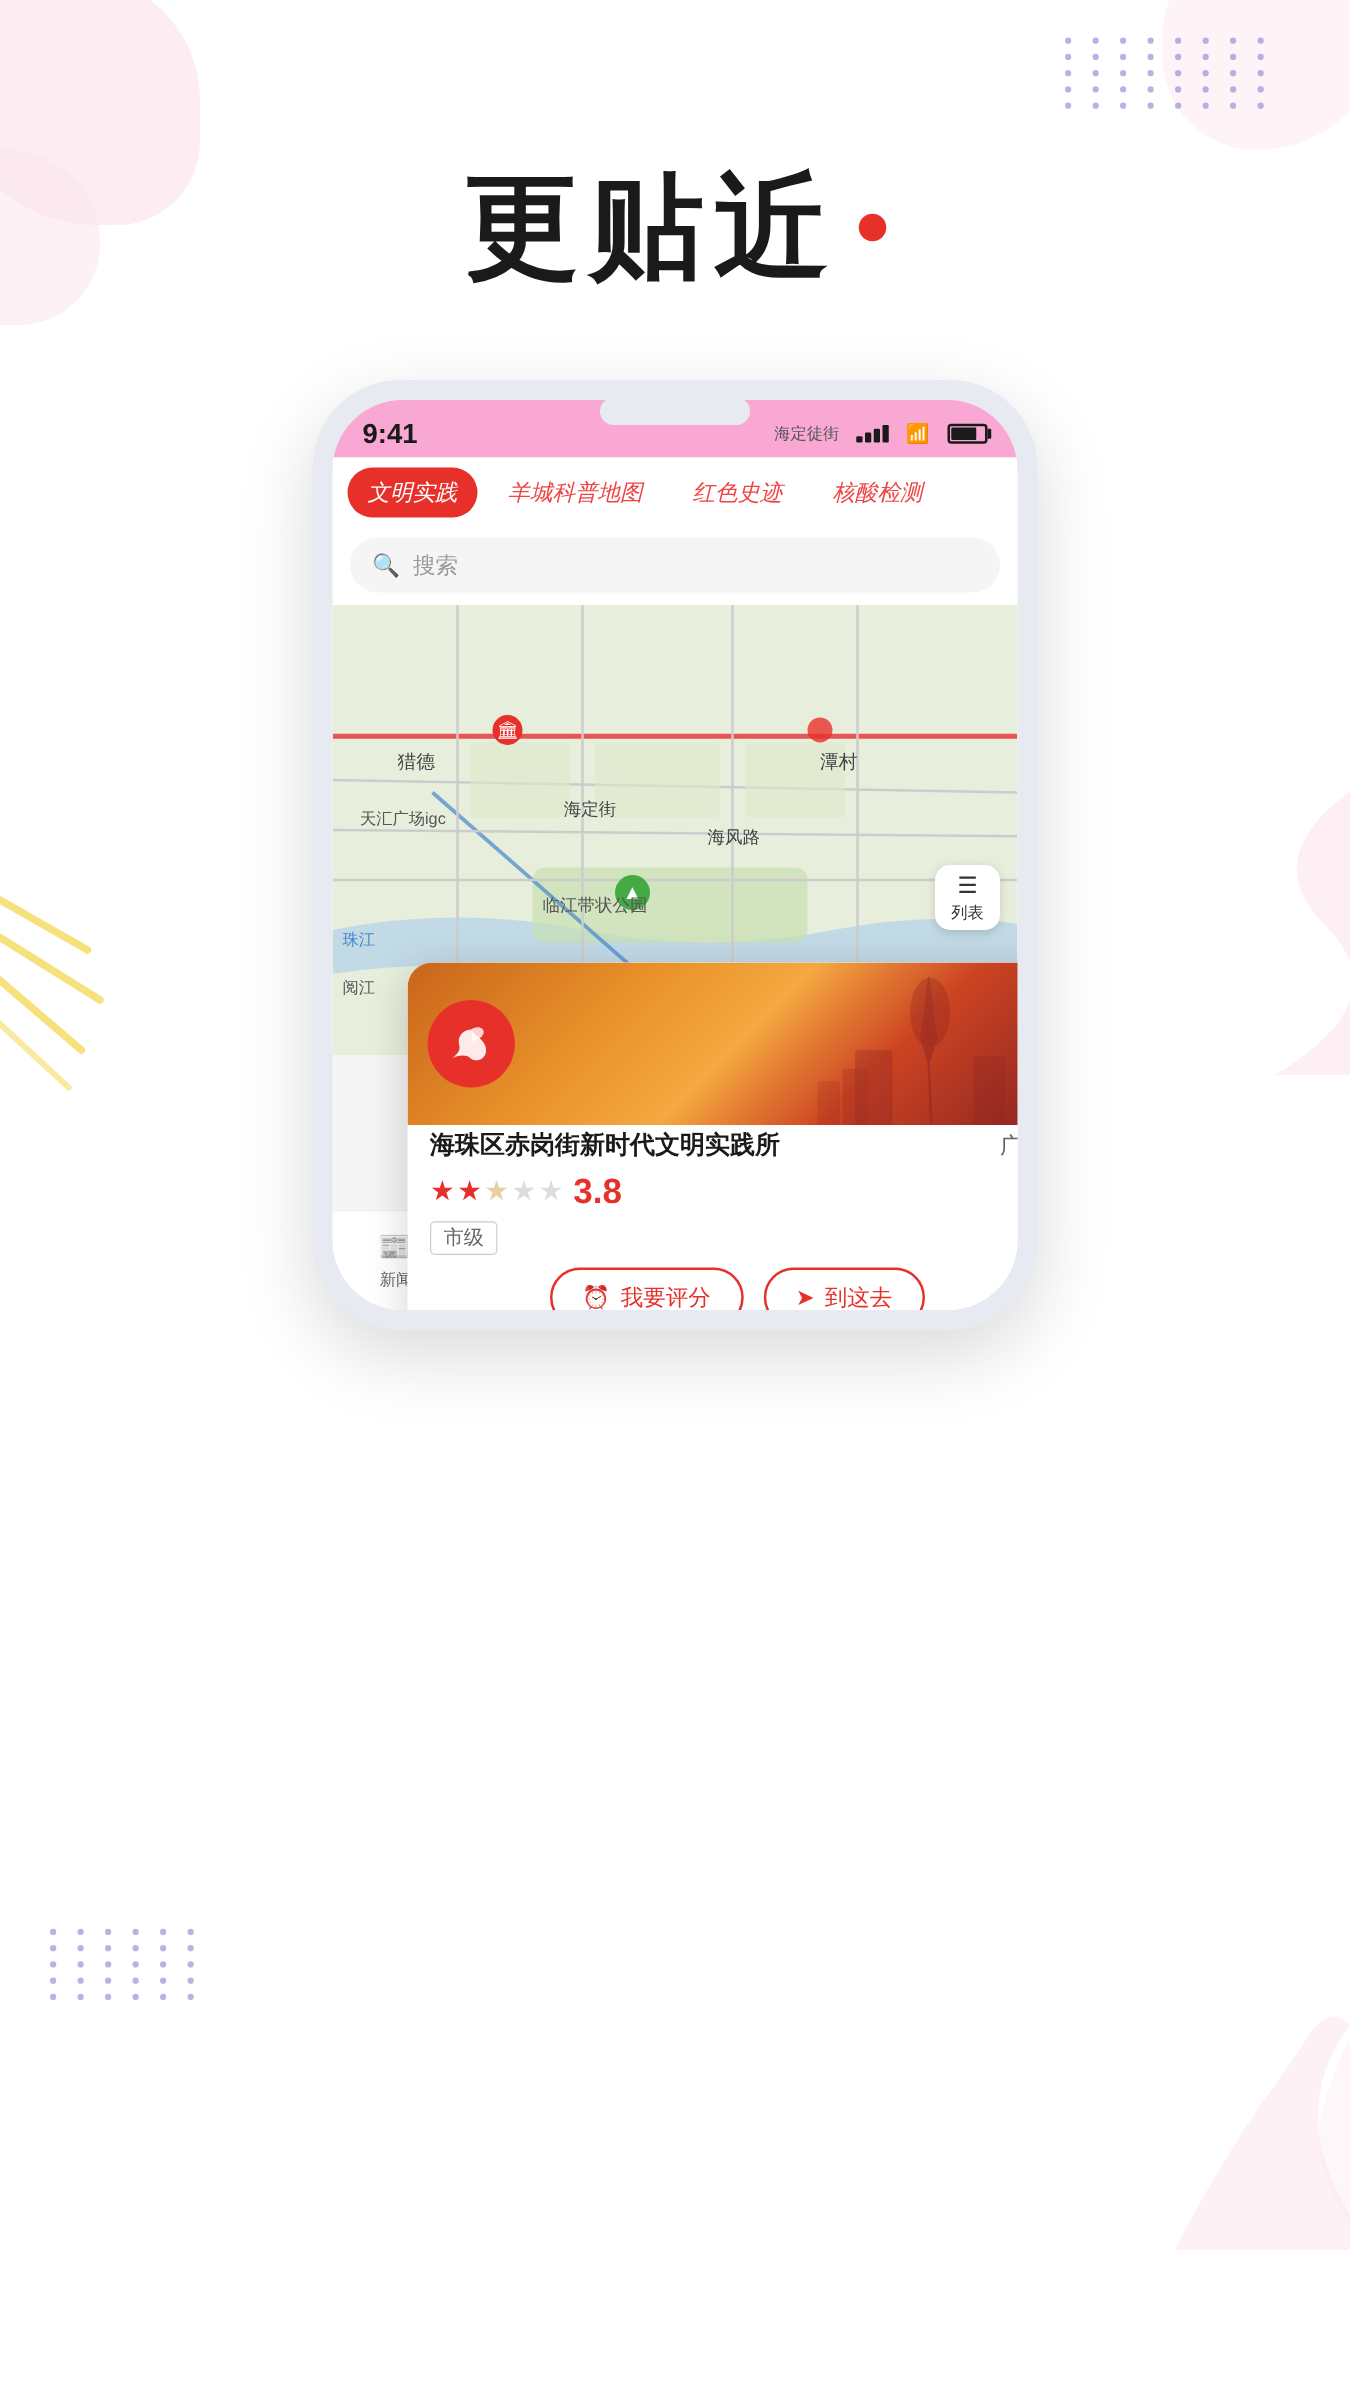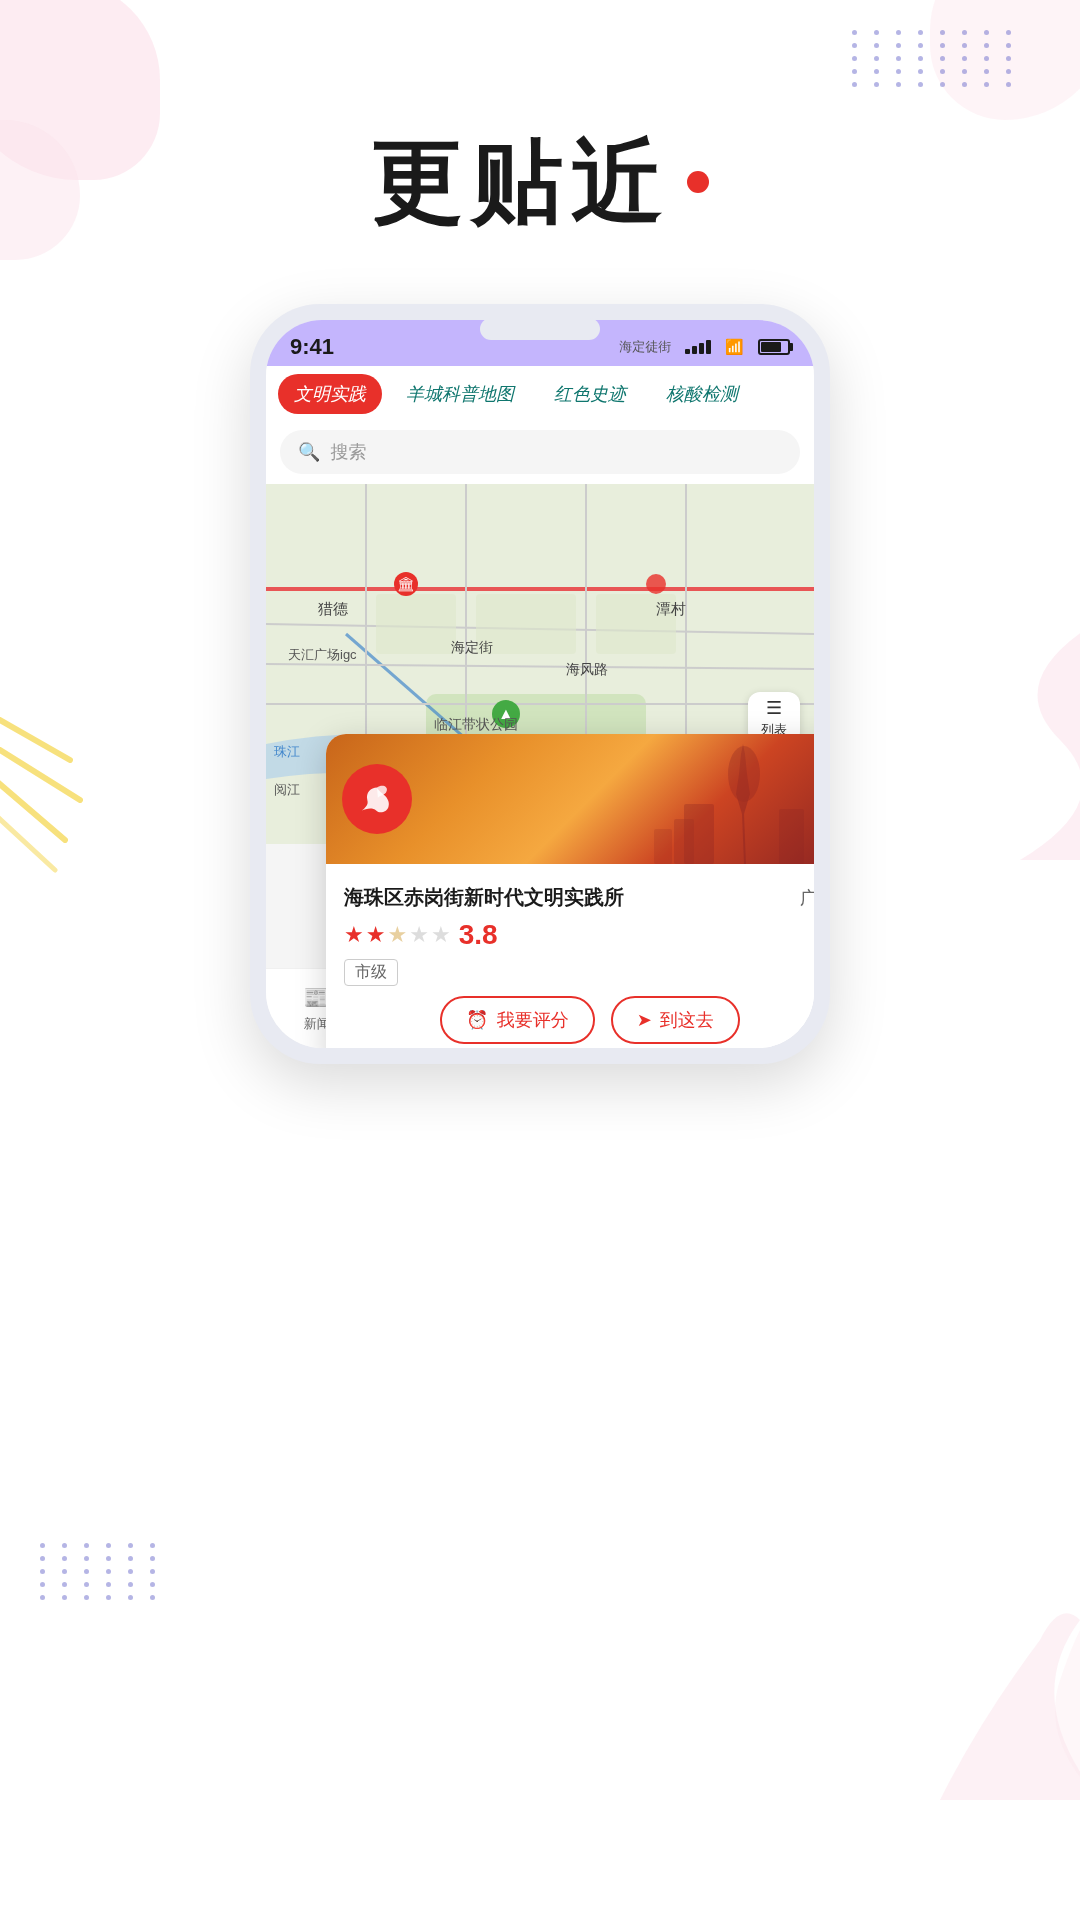--- a/index.html
+++ b/index.html
@@ -131,21 +131,21 @@
       border-radius: 14px;
       z-index: 10;
     }
 
     
     .status-bar {
       display: flex;
       justify-content: space-between;
       align-items: center;
       padding: 14px 24px 6px;
-      background: #c4b5fd;
+      background: #f9a8d4;
     }
 
     .status-time {
       font-size: 22px;
       font-weight: 700;
       color: #1a1a1a;
     }
 
     .status-icons {
       display: flex;
@@ -201,21 +201,21 @@
       gap: 8px;
       overflow-x: auto;
       font-style: italic;
     }
 
     .map-tab {
       padding: 8px 16px;
       border-radius: 20px;
       font-size: 18px;
       white-space: nowrap;
-      color: #0f766e;
+      color: #ef4444;
     }
 
     .map-tab.active {
       background: #e8302a;
       color: white;
     }
 
     
     .search-bar {
       background: white;
@@ -305,21 +305,21 @@
 
     
     .tower-silhouette {
       position: absolute;
       right: 30px;
       bottom: 0;
       opacity: 0.6;
     }
 
     .card-content {
-      padding: 20px 18px;
+      padding: 2px 18px;
     }
 
     .card-title-row {
       display: flex;
       justify-content: space-between;
       align-items: center;
       margin-bottom: 8px;
     }
 
     .card-title {

